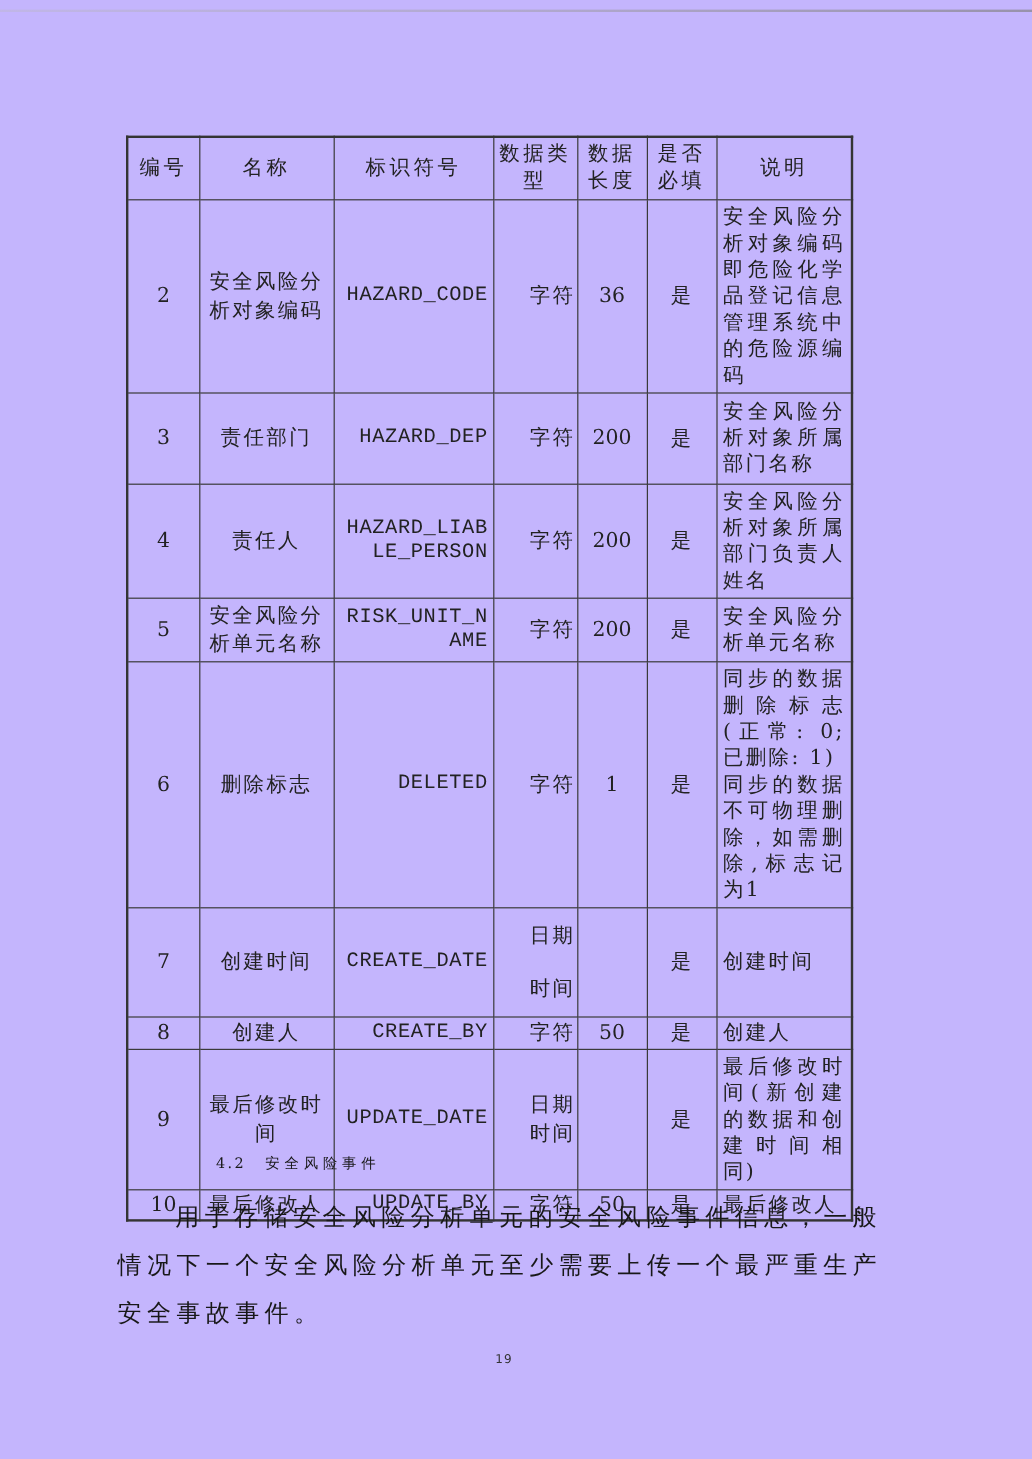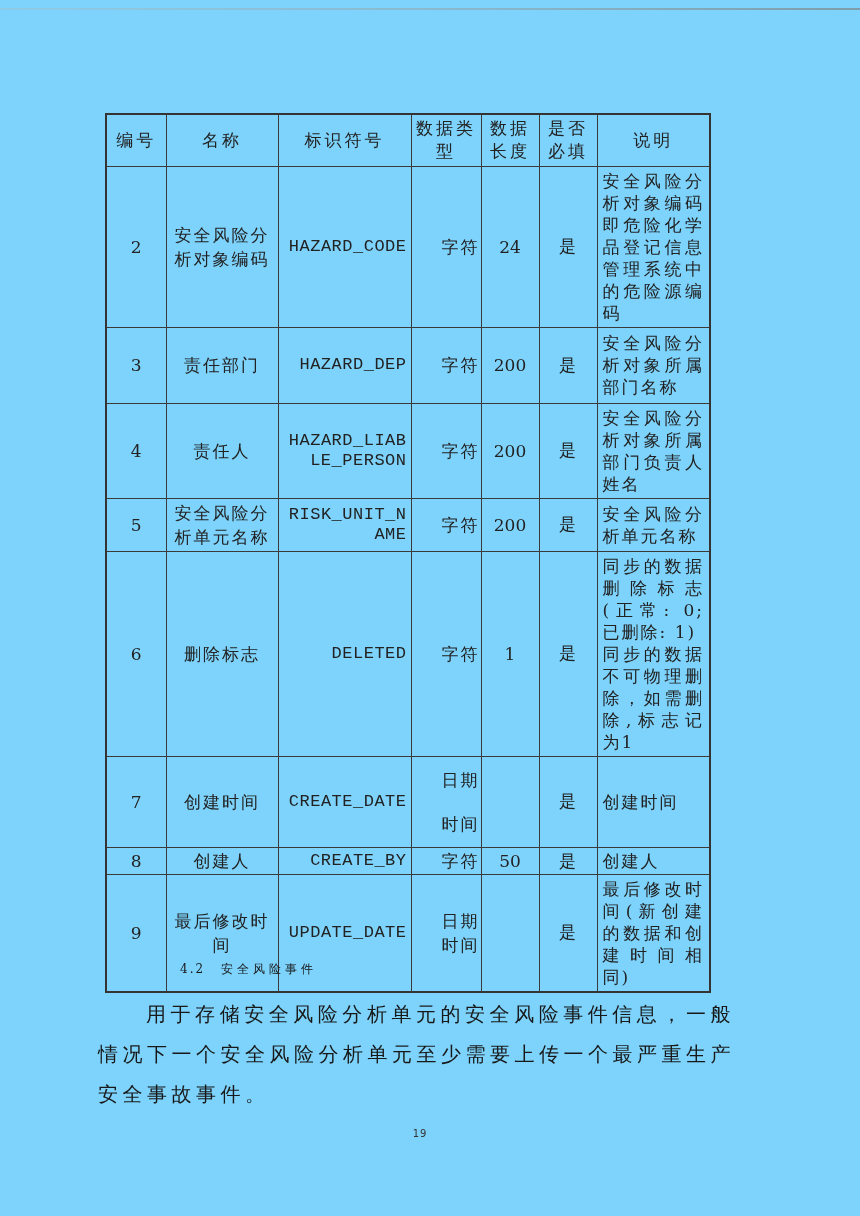--- a/index.html
+++ b/index.html
@@ -1,18 +1,18 @@
 <!DOCTYPE html>
 <html><head>
 <meta charset="utf-8">
 <style>
   html,body{margin:0;padding:0;background:#e9e9e7;}
   .page{
     position:relative;width:860px;height:1216px;margin:0 auto;
-    background:#7dd3fc;overflow:hidden;
+    background:#c4b5fd;overflow:hidden;
     font-family:"DejaVu Serif",serif;color:#1e1e1e;
   }
   .scan-line{
     position:absolute;top:8px;left:0;width:860px;height:2px;
     background:linear-gradient(to right, rgba(185,185,180,.30), rgba(150,150,145,.45) 55%, rgba(125,125,120,.62));
   }
   table.field-table{
     position:absolute;left:105px;top:113px;width:604px;
     border-collapse:collapse;table-layout:fixed;
     border:2px solid #343434;
@@ -100,21 +100,21 @@
         <th>是否必填</th>
         <th>说明</th>
       </tr>
     </thead>
     <tbody>
       <tr>
         <td class="col-id">2</td>
         <td class="col-name">安全风险分析对象编码</td>
         <td class="col-code">HAZARD_CODE</td>
         <td class="col-type">字符</td>
-        <td class="col-length">24</td>
+        <td class="col-length">36</td>
         <td class="col-required">是</td>
         <td class="col-desc">安全风险分析对象编码即危险化学品登记信息管理系统中的危险源编码</td>
       </tr>
       <tr>
         <td class="col-id">3</td>
         <td class="col-name">责任部门</td>
         <td class="col-code">HAZARD_DEP</td>
         <td class="col-type">字符</td>
         <td class="col-length">200</td>
         <td class="col-required">是</td>
@@ -170,20 +170,29 @@
       <tr>
         <td class="col-id">9</td>
         <td class="col-name">最后修改时间</td>
         <td class="col-code">UPDATE_DATE</td>
         <td class="col-type">日期
 时间</td>
         <td class="col-length"></td>
         <td class="col-required">是</td>
         <td class="col-desc">最后修改时间(新创建的数据和创建时间相同)</td>
       </tr>
+      <tr>
+        <td class="col-id">10</td>
+        <td class="col-name">最后修改人</td>
+        <td class="col-code">UPDATE_BY</td>
+        <td class="col-type">字符</td>
+        <td class="col-length">50</td>
+        <td class="col-required">是</td>
+        <td class="col-desc">最后修改人</td>
+      </tr>
     </tbody>
   </table>
 
   <div class="section-heading">
     <span class="sec-num">4.2</span><span>安全风险事件</span>
   </div>
 
   <div class="body-paragraph">用于存储安全风险分析单元的安全风险事件信息，一般情况下一个安全风险分析单元至少需要上传一个最严重生产安全事故事件。</div>
 
   <div class="page-number">19</div>

